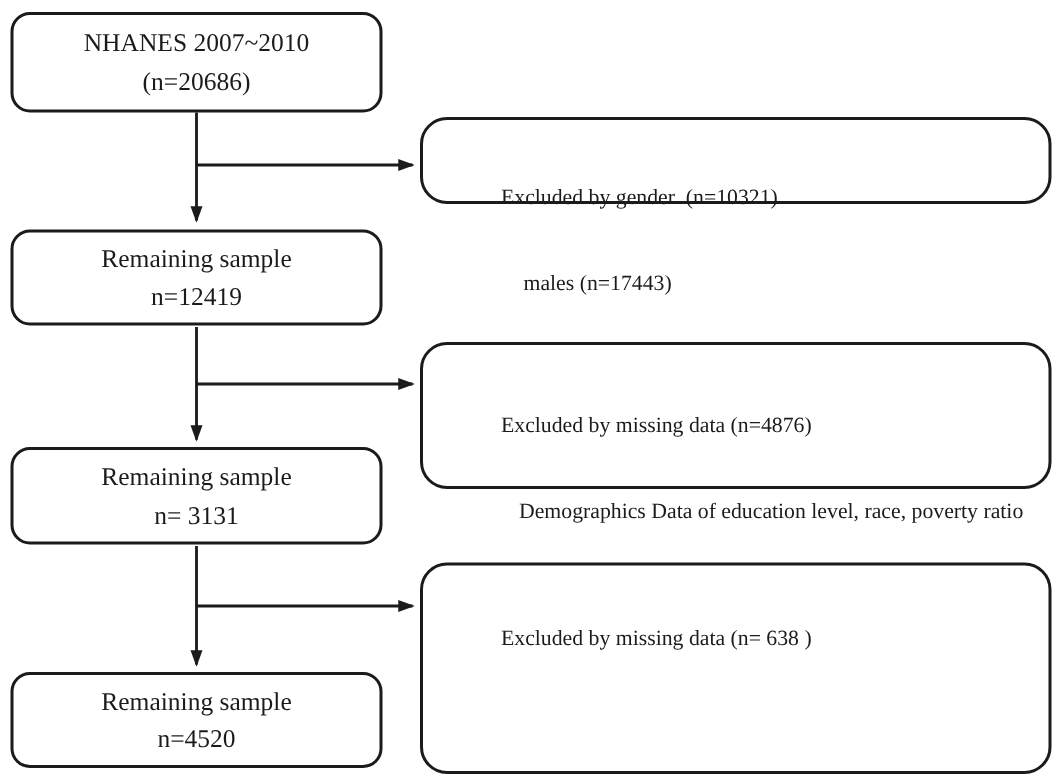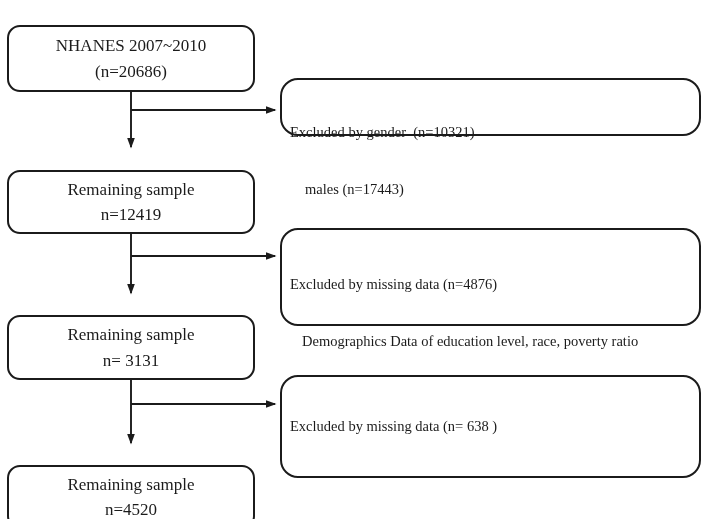--- a/index.html
+++ b/index.html
@@ -31,35 +31,34 @@
     border-radius: 13px;
     background: #ffffff;
     display: flex;
     flex-direction: column;
     justify-content: center;
     align-items: center;
     text-align: center;
     font-size: 17px;
     line-height: 1.5;
     box-sizing: border-box;
-    margin-top: 17px;
   }
   .excl {
     position: absolute;
     left: 280px;
     width: 421px;
     border: 2.4px solid #1b1b1b;
     border-radius: 18px;
     background: #ffffff;
     box-sizing: border-box;
     font-size: 14.5px;
     padding: 5px 10px 0 8px;
     white-space: pre-wrap;
   }
-  .excl div { white-space: pre-wrap; }
+  .excl div { white-space: pre-wrap; margin-left: 44px; }
   .lh19 { line-height: 19px; }
   .lh17 { line-height: 17.4px; }
   .ind12 { padding-left: 12px; }
   .ind15 { padding-left: 15px; }
   .ind8  { padding-left: 8px; }
 </style>
 </head>
 <body>
 
 <div class="canvas">
@@ -103,21 +102,21 @@
     <div class="ind15">males (n=17443)</div>
   </div>
 
   <div class="excl lh19" style="top:228px; height:98px; padding-top:7px;">
     <div>Excluded by missing data (n=4876)</div>
     <div class="ind12">Demographics Data of education level, race, poverty ratio</div>
     <div class="ind12">Questionnaire Data of “smoking status”</div>
     <div class="ind12">Examination Data of body mass index</div>
   </div>
 
-  <div class="excl lh17" style="top:375px; height:103px; padding-top:6px;">
+  <div class="excl lh17" style="top:375px; height:141px; padding-top:6px;">
     <div>Excluded by missing data (n= 638 )</div>
     
     
     
     
     
   </div>
 
 </div>
 

